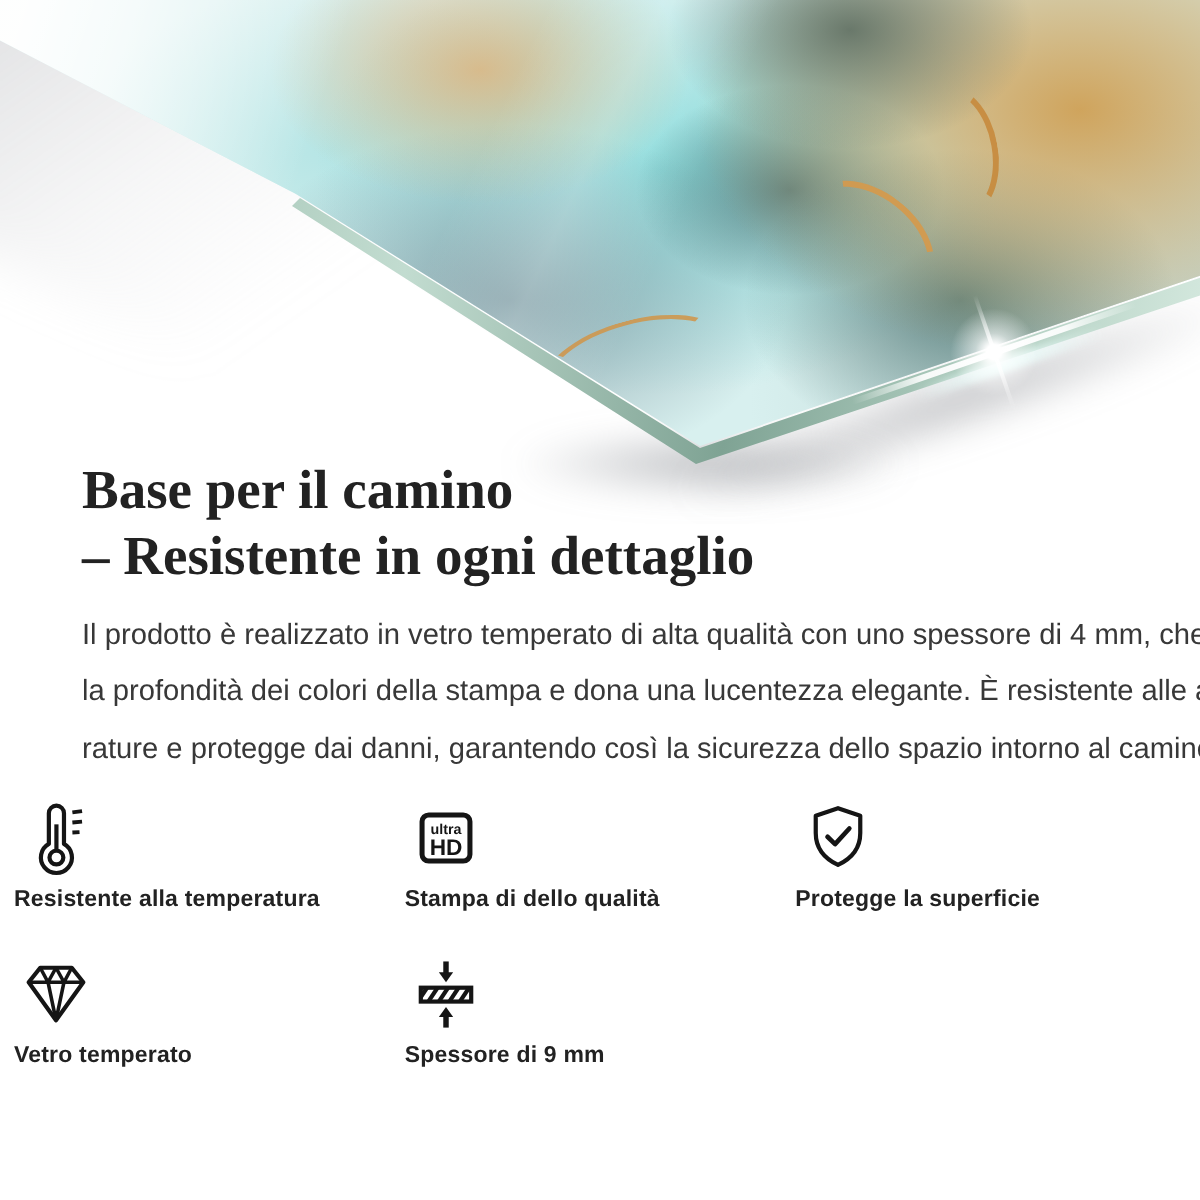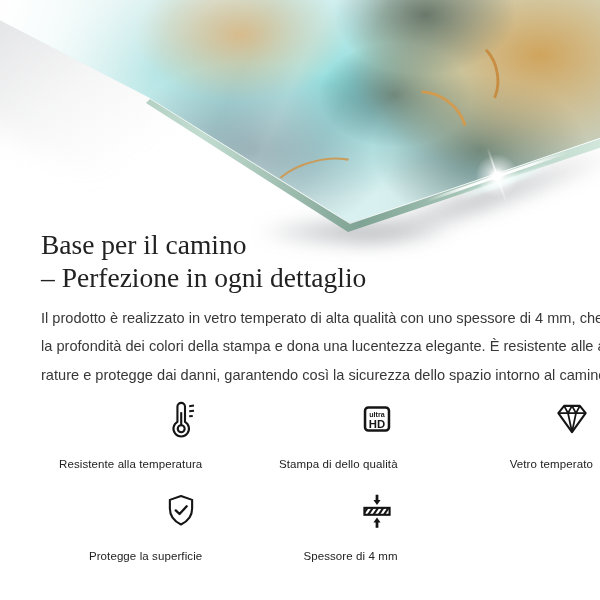--- a/index.html
+++ b/index.html
@@ -89,23 +89,23 @@
   .desc{
     position:absolute;left:41px;top:304px;
     font-size:14.6px;line-height:28.4px;color:#383838;white-space:nowrap;
   }
 
   
   .features{
     position:absolute;top:398px;left:7px;right:7px;
     display:grid;grid-template-columns:repeat(3,1fr);row-gap:20px;
   }
-  .feature{display:flex;flex-direction:column;align-items:flex-end;}
+  .feature{display:flex;flex-direction:column;align-items:flex-start;}
   .icon-box{height:46px;display:flex;align-items:flex-start;justify-content:center;}
-  .feature .lbl{font-size:11.5px;color:#222;margin-top:14px;letter-spacing:.1px;}
+  .feature .lbl{font-size:11.5px;color:#222;margin-top:0;letter-spacing:.1px;font-weight:bold;}
   svg{display:block;}
 </style>
 </head>
 <body>
 
 <div class="hero">
   <div class="wall-shade"></div>
   <div class="shadow-b"></div>
   <div class="shadow-a"></div>
   <div class="shadow-tip"></div>
@@ -119,23 +119,23 @@
   <div class="glass-edge"></div>
   <div class="edge-highlight"></div>
 
   <div class="sparkle">
     <div class="beam-h"></div>
     <div class="beam-v"></div>
     <div class="glow"></div>
   </div>
 </div>
 
-<h1 class="title" style="margin:0;font-weight:400;">
+<h1 class="title" style="margin:0;font-weight:700;">
   <span style="display:block">Base per il camino</span>
-  <span style="display:block">– Perfezione in ogni dettaglio</span>
+  <span style="display:block">– Resistente in ogni dettaglio</span>
 </h1>
 
 <div class="desc">
   <div>Il prodotto è realizzato in vetro temperato di alta qualità con uno spessore di 4 mm, che esalta</div>
   <div>la profondità dei colori della stampa e dona una lucentezza elegante. È resistente alle alte tempe-</div>
   <div>rature e protegge dai danni, garantendo così la sicurezza dello spazio intorno al camino per anni.</div>
 </div>
 
 <div class="features">
 
@@ -160,35 +160,35 @@
         <text x="20" y="18" text-anchor="middle" font-size="6.8" font-weight="700" fill="#151515" font-family="Liberation Sans, sans-serif">ultra</text>
         <text x="20" y="28.2" text-anchor="middle" font-size="10.8" font-weight="700" fill="#151515" font-family="Liberation Sans, sans-serif">HD</text>
       </svg>
     </div>
     <div class="lbl">Stampa di dello qualità</div>
   </div>
 
   <div class="feature">
     <div class="icon-box">
       <svg width="42" height="42" viewBox="0 0 40 40">
+        <path d="M20 5.8 L30.6 9.4 V17.6 C30.6 24.9 26.2 29.9 20 32.8 C13.8 29.9 9.4 24.9 9.4 17.6 V9.4 Z" fill="none" stroke="#151515" stroke-width="2" stroke-linejoin="round"></path>
+        <path d="M15 19.4 L18.6 22.9 L25.4 15.5" fill="none" stroke="#151515" stroke-width="2.2" stroke-linecap="round" stroke-linejoin="round"></path>
+      </svg>
+    </div>
+    <div class="lbl">Protegge la superficie</div>
+  </div>
+
+  <div class="feature">
+    <div class="icon-box">
+      <svg width="42" height="42" viewBox="0 0 40 40">
         <path d="M12.5 7.5 H27.5 L33 14.4 L20 32.5 L7 14.4 Z" fill="none" stroke="#151515" stroke-width="2" stroke-linejoin="round"></path>
         <path d="M7 14.4 H33 M12.5 7.5 L16.2 14.4 L20 7.5 L23.8 14.4 L27.5 7.5 M16.2 14.4 L20 32.5 M23.8 14.4 L20 32.5" fill="none" stroke="#151515" stroke-width="1.7" stroke-linejoin="round"></path>
       </svg>
     </div>
     <div class="lbl">Vetro temperato</div>
-  </div>
-
-  <div class="feature">
-    <div class="icon-box">
-      <svg width="42" height="42" viewBox="0 0 40 40">
-        <path d="M20 5.8 L30.6 9.4 V17.6 C30.6 24.9 26.2 29.9 20 32.8 C13.8 29.9 9.4 24.9 9.4 17.6 V9.4 Z" fill="none" stroke="#151515" stroke-width="2" stroke-linejoin="round"></path>
-        <path d="M15 19.4 L18.6 22.9 L25.4 15.5" fill="none" stroke="#151515" stroke-width="2.2" stroke-linecap="round" stroke-linejoin="round"></path>
-      </svg>
-    </div>
-    <div class="lbl">Protegge la superficie</div>
   </div>
 
 
   <div class="feature">
     <div class="icon-box">
       <svg width="42" height="42" viewBox="0 0 40 40">
         <defs>
           <clipPath id="barClip">
               <rect x="8" y="17" width="24" height="6.6"></rect>
             </clipPath>
@@ -201,16 +201,16 @@
           <line x1="20" y1="26" x2="28" y2="14"></line>
           <line x1="25" y1="26" x2="33" y2="14"></line>
           <line x1="30" y1="26" x2="38" y2="14"></line>
         </g>
         <line x1="20" y1="4.5" x2="20" y2="10.5" stroke="#151515" stroke-width="2.6"></line>
         <path d="M16.6 9.6 L23.4 9.6 L20 14.4 Z" fill="#151515"></path>
         <line x1="20" y1="36" x2="20" y2="30" stroke="#151515" stroke-width="2.6"></line>
         <path d="M16.6 31 L23.4 31 L20 26.2 Z" fill="#151515"></path>
       </svg>
     </div>
-    <div class="lbl">Spessore di 4 mm</div>
+    <div class="lbl">Spessore di 9 mm</div>
   </div>
 
 </div>
 
 </body></html>

